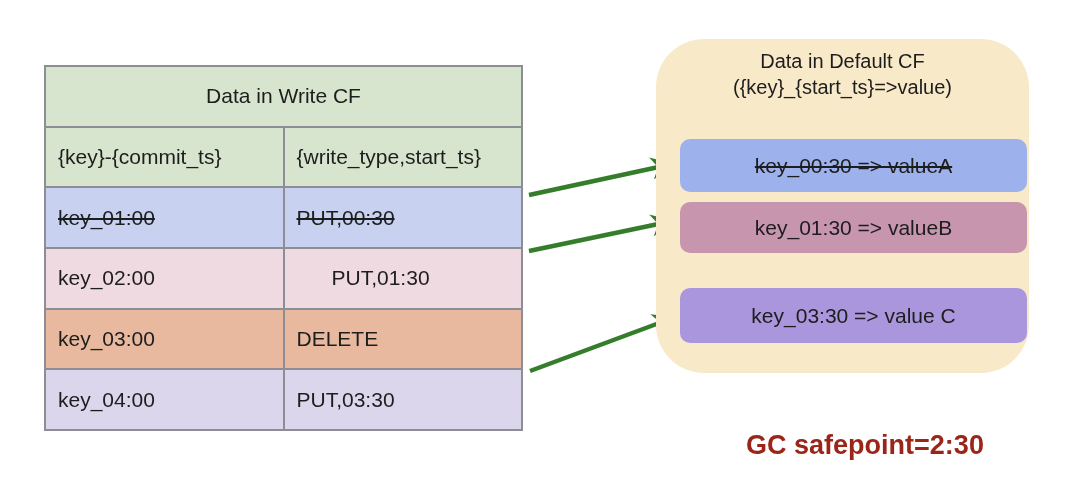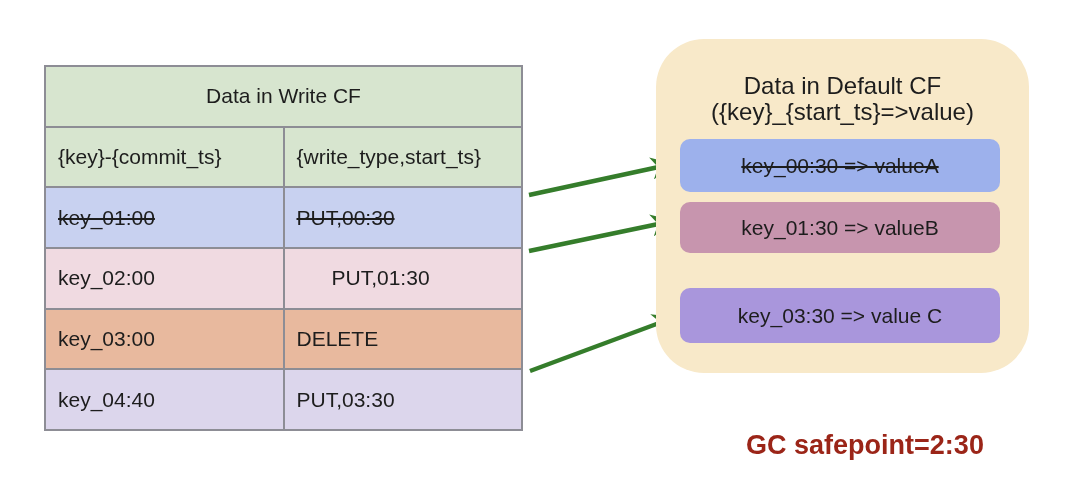--- a/index.html
+++ b/index.html
@@ -51,29 +51,29 @@
   
   .default-cf {
     position: absolute;
     left: 656px;
     top: 39px;
     width: 373px;
     height: 334px;
     border-radius: 48px;
   }
   .default-cf .box-title {
-    padding-top: 34px;
+    padding-top: 9px;
     text-align: center;
-    font-size: 24px;
+    font-size: 20px;
     line-height: 26px;
   }
   .cf-entry {
     position: absolute;
     left: 24px;
-    width: 320px;
+    width: 347px;
     border-radius: 10px;
     display: flex;
     align-items: center;
     justify-content: center;
     font-size: 21px;
   }
   .cf-entry.e0 { top: 100px; height: 53px; }
   .cf-entry.e1 { top: 163px; height: 51px; }
   .cf-entry.e2 { top: 249px; height: 55px; }
 
@@ -110,21 +110,21 @@
     </tr>
     <tr>
       <td style="background: rgb(240, 218, 225);"><span>key_02:00</span></td>
       <td style="background: rgb(240, 218, 225); padding-left: 47px;"><span>PUT,01:30</span></td>
     </tr>
     <tr>
       <td style="background: rgb(232, 185, 158);"><span>key_03:00</span></td>
       <td style="background: rgb(232, 185, 158);"><span>DELETE</span></td>
     </tr>
     <tr>
-      <td style="background: rgb(220, 214, 236);"><span>key_04:40</span></td>
+      <td style="background: rgb(220, 214, 236);"><span>key_04:00</span></td>
       <td style="background: rgb(220, 214, 236);"><span>PUT,03:30</span></td>
     </tr>
   </tbody>
     </table>
 
   <svg class="arrows" viewBox="0 0 1080 481">
     <defs>
       <marker id="arrowhead" viewBox="0 0 10 10" refX="7.5" refY="5" markerWidth="5" markerHeight="5" orient="auto-start-reverse">
         <path d="M 0 0 L 10 5 L 0 10 L 3 5 z"></path>
       </marker>

